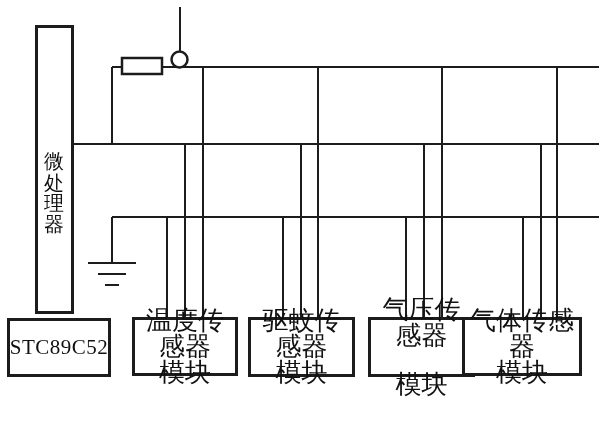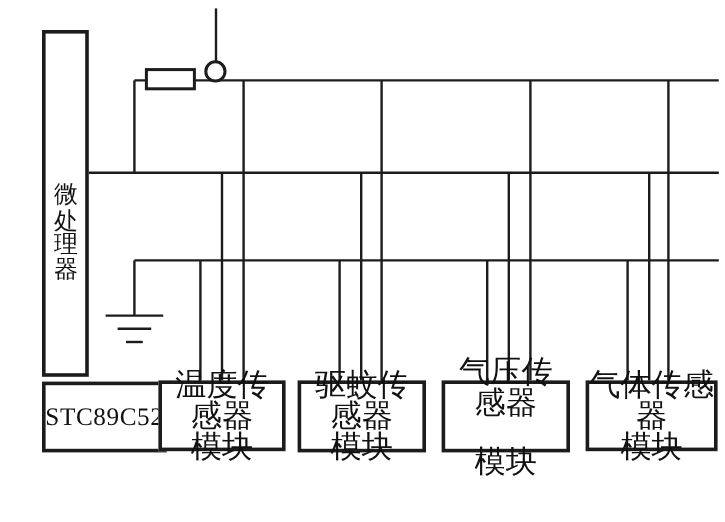--- a/index.html
+++ b/index.html
@@ -33,21 +33,20 @@
   .mp-label{
     writing-mode:vertical-rl;
     text-orientation:upright;
     letter-spacing:21px;
     line-height:1;
     margin-top:16px;
   }
   .chip-box{
     font-size:21px;
     letter-spacing:0.5px;
-    margin-left:28px;
   }
   .module-box{
     font-size:26px;
     line-height:26px;
     flex-direction:column;
   }
   .module-line{display:block;}
   .caption{
     position:absolute;
     left:0;right:0;top:394px;
@@ -114,19 +113,19 @@
   <div class="box module-box" style="left:248px;top:317px;width:107px;height:60px;">
     <span class="module-line">驱蚊传感器</span>
     <span class="module-line">模块</span>
   </div>
 
   <div class="box module-box" style="left:368px;top:317px;width:107px;height:60px;gap:23px;">
     <span class="module-line">气压传感器</span>
     <span class="module-line">模块</span>
   </div>
 
-  <div class="box module-box" style="left:488px;top:317px;width:110px;height:59px;">
+  <div class="box module-box" style="left:462px;top:317px;width:120px;height:59px;">
     <span class="module-line">气体传感器</span>
     <span class="module-line">模块</span>
   </div>
 
 
 </div>
 
 </body></html>

